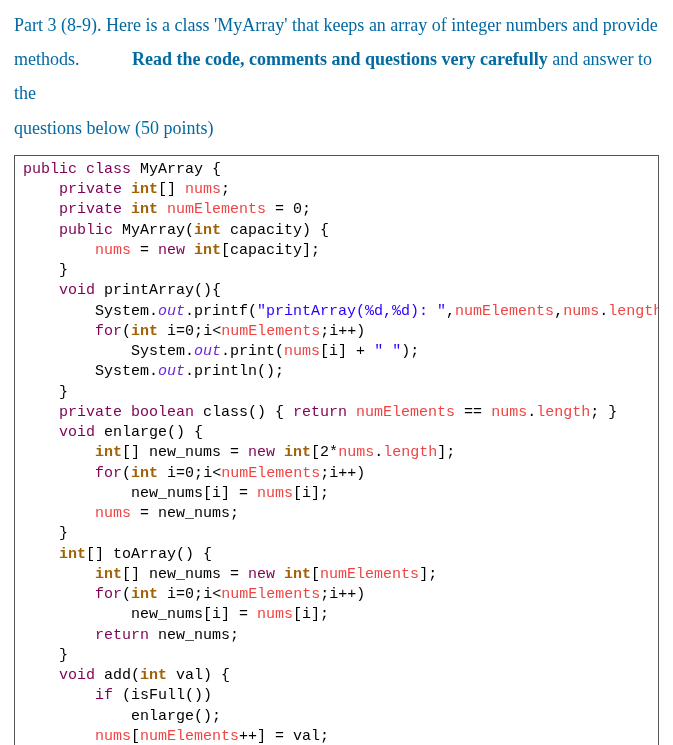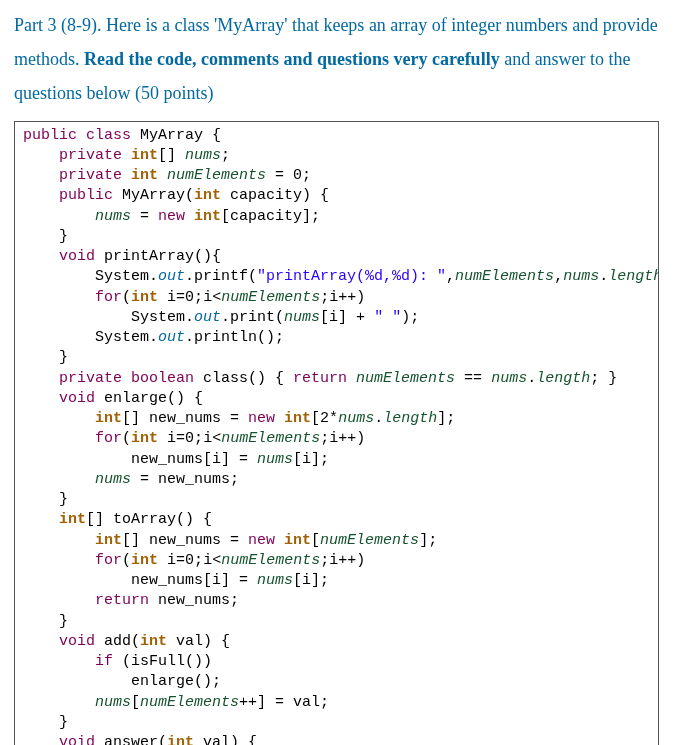--- a/index.html
+++ b/index.html
@@ -1,27 +1,27 @@
 <!DOCTYPE html>
 <html><head>
 <meta charset="utf-8">
 <style>
   html,body{margin:0;padding:0;background:#fff;font-family:Arial,Helvetica,sans-serif;font-size:15px;color:#222;}
   .page{width:673px;box-sizing:border-box;padding:8px 14px 14px 14px;}
   .intro{line-height:1.9;font-size:18px;color:#0369a1;font-family:Liberation Serif, serif;}
-  .intro b{font-weight:700;}
+  .intro b{font-weight:700;margin-left:48px;}
   .codebox{border:1px solid #555;margin-top:10px;padding:4px 8px 8px 8px;overflow:auto;}
   pre.code{margin:0;white-space:pre;font-family:Consolas,"Courier New",monospace;font-size:15px;line-height:1.35;color:#000;}
   .kw{color:#7f0055;font-weight:400;}
   .type{color:#a16207;font-weight:700;}
   .num{color:#000;}
   .str{color:#2a00ff;}
-  .it{font-style:italic;color:#0369a1;}
+  .it{font-style:italic;color:#6d28d9;}
   .id{color:#000;}
-  .field{color:#14532d;font-style:italic;}
+  .field{color:#ef4444;}
 </style>
 </head>
 <body>
 
 <div class="page">
   <div class="intro">
     <span>Part 3 (8-9). Here is a class 'MyArray' that keeps an array of integer numbers and provide</span><br>
     <span>methods. </span><b>Read the code, comments and questions very carefully</b><span> and answer to the</span><br>
     <span>questions below (50 points)</span>
   </div>

